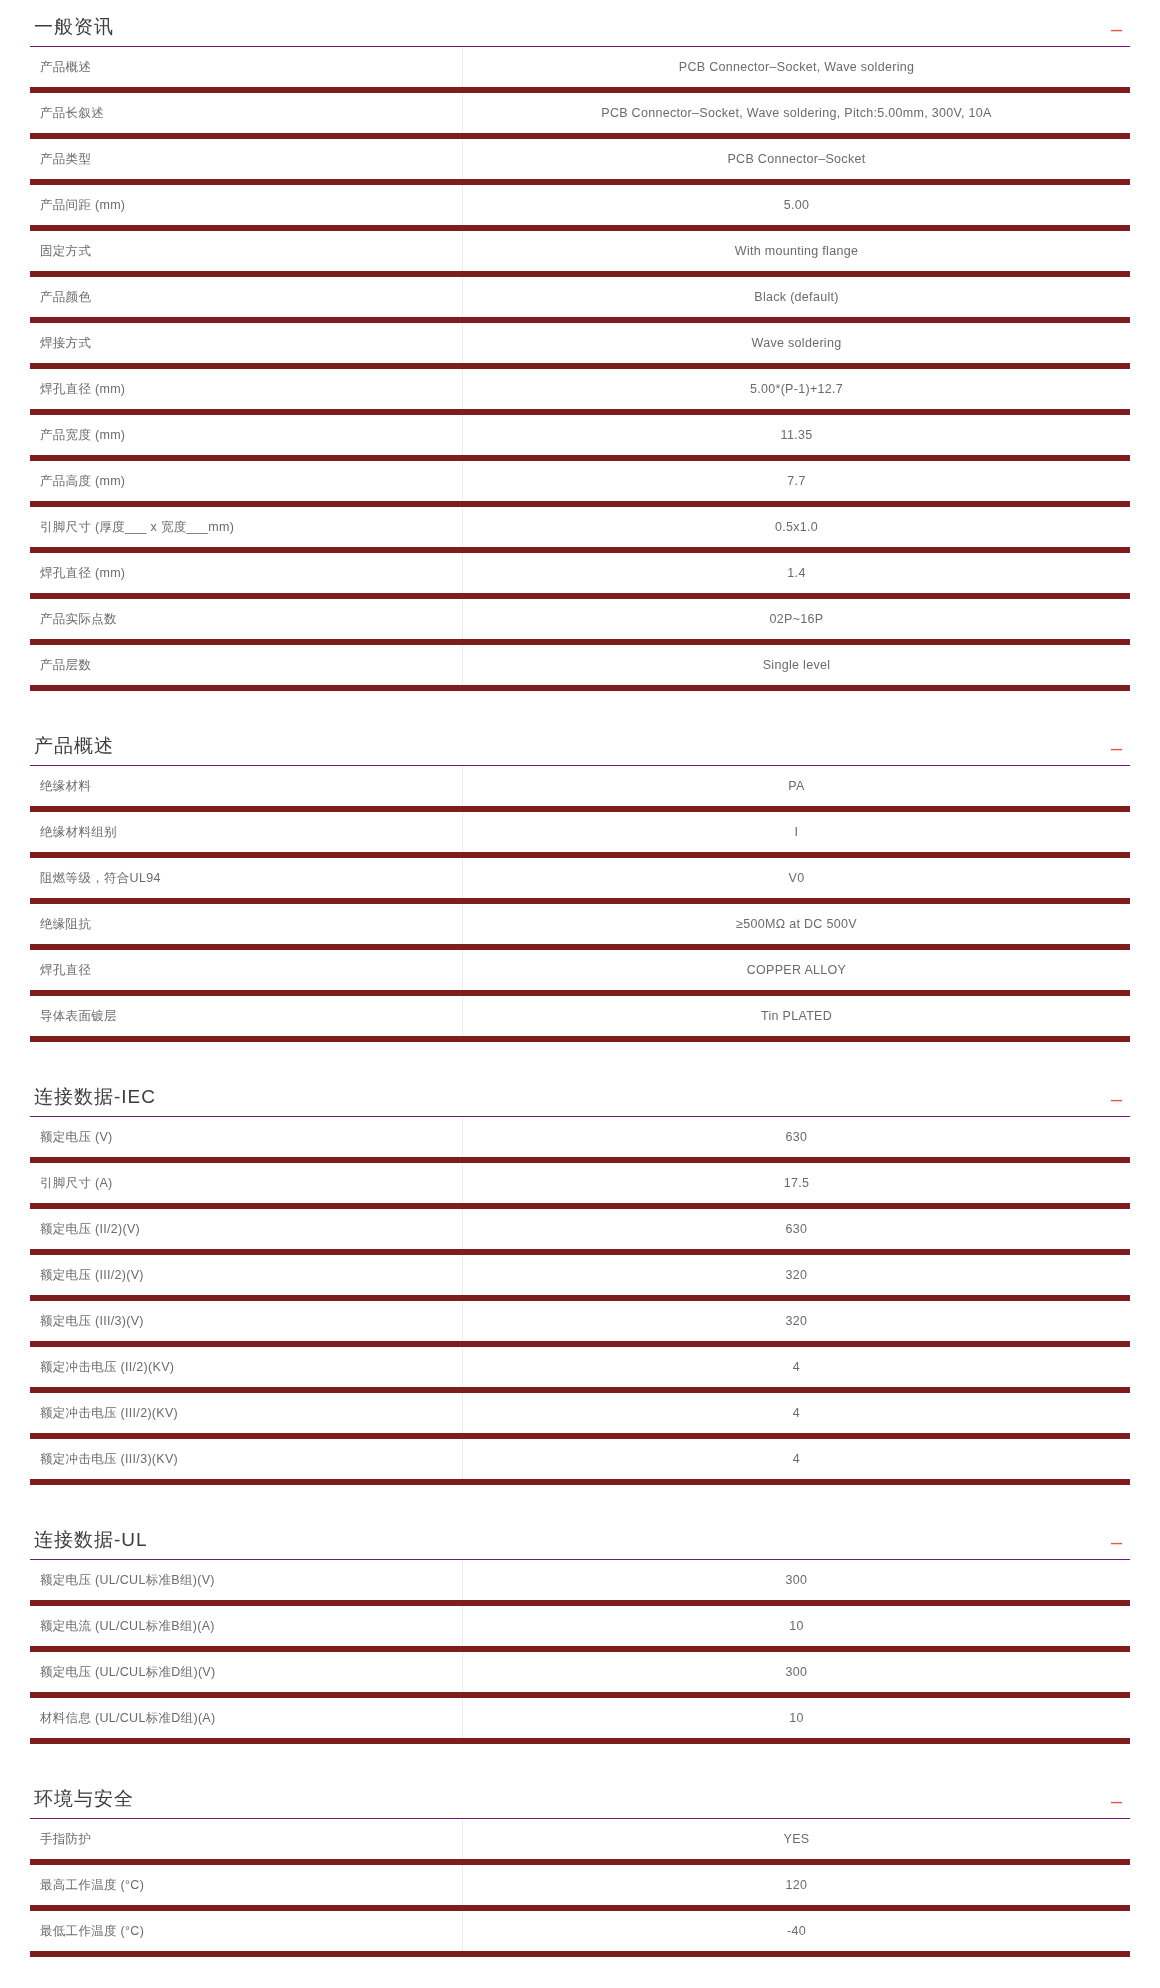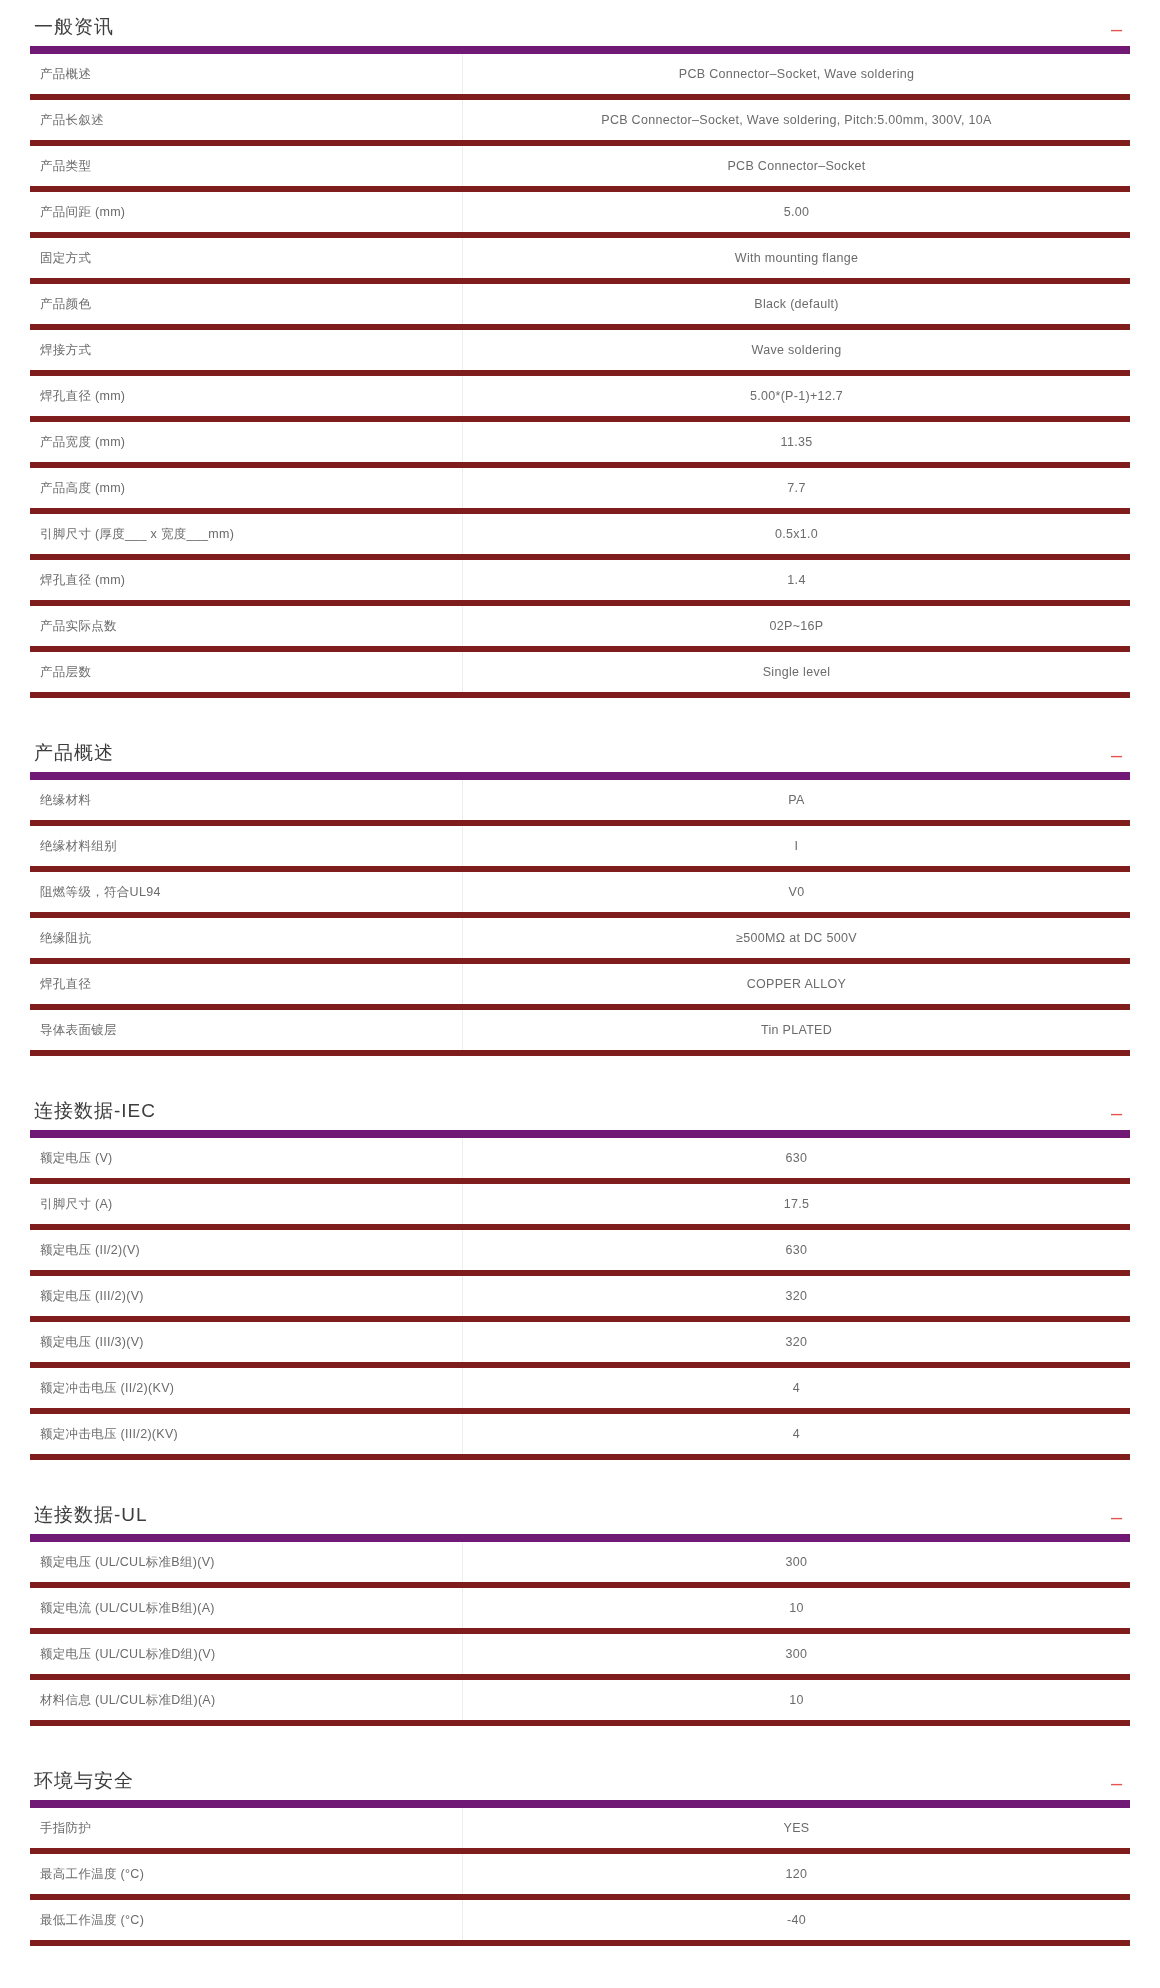--- a/index.html
+++ b/index.html
@@ -19,21 +19,21 @@
     box-sizing: border-box;
     padding: 14px 30px 0 30px;
   }
   .section {
     margin-bottom: 42px;
   }
   .section-head {
     display: flex;
     align-items: flex-end;
     justify-content: space-between;
-    border-bottom: 8px solid #701a75;
+    border-bottom: 1px solid #701a75;
     padding: 0 4px 6px 4px;
     text-align: center;
   }
   .section-title {
     font-size: 19px;
     color: #3d3d3d;
     letter-spacing: 1px;
     line-height: 26px;
   }
   .collapse-btn {
@@ -212,20 +212,24 @@
               <td class="val">320</td>
             </tr>
             <tr>
               <td class="key">额定冲击电压 (II/2)(KV)</td>
               <td class="val">4</td>
             </tr>
             <tr>
               <td class="key">额定冲击电压 (III/2)(KV)</td>
               <td class="val">4</td>
             </tr>
+            <tr>
+              <td class="key">额定冲击电压 (III/3)(KV)</td>
+              <td class="val">4</td>
+            </tr>
           </tbody>
         </table>
       </div>
       <div class="section">
         <div class="section-head">
           <div class="section-title">连接数据-UL</div>
           <div class="collapse-btn">–</div>
         </div>
         <table class="spec">
           <tbody>

